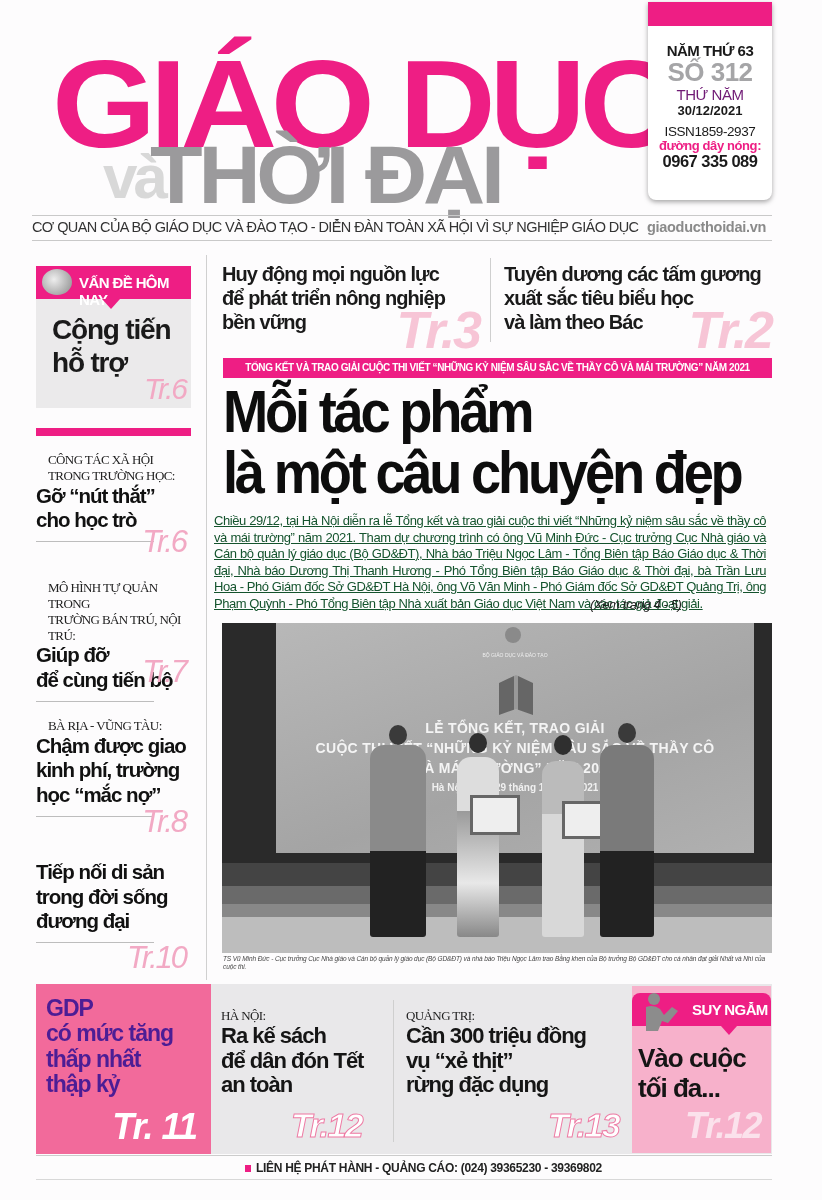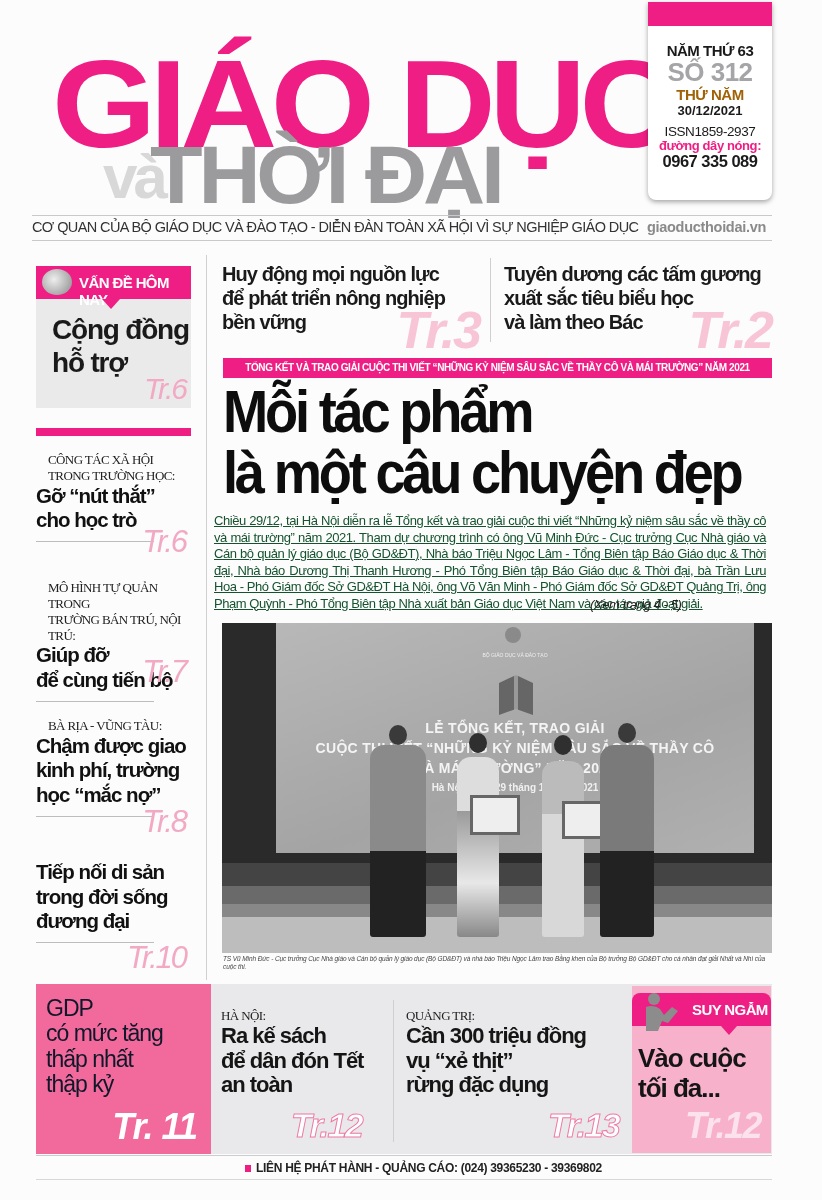--- a/index.html
+++ b/index.html
@@ -13,21 +13,21 @@
   .mast-bottom { left: 150px; top: 134px; font-size: 82px; font-weight: bold; color: #9b9a9c; letter-spacing: -4px; line-height: 1; transform: scaleX(1.05); transform-origin: left top; white-space: nowrap; }
   .tagline { left: 32px; top: 219px; font-size: 14.5px; color: #333; letter-spacing: -0.6px; white-space: nowrap; }
   .rule { height: 1px; background: #c9c9c9; }
   .website { left: 647px; top: 219px; font-size: 14.5px; color: #8a8a8a; font-weight: bold; letter-spacing: -0.3px; }
 
   
   .issue-box { left: 648px; top: 2px; width: 124px; height: 198px; border-radius: 0 0 8px 8px; background: #fff; box-shadow: 0 2px 5px rgba(0,0,0,0.35); overflow: hidden; text-align: center; }
   .issue-box .bar { height: 24px; background: #ee1e84; }
   .issue-year { font-size: 15px; font-weight: bold; margin-top: 16px; letter-spacing: -0.5px; }
   .issue-num { font-size: 26px; font-weight: bold; color: #a5a5a7; line-height: 1.05; letter-spacing: -0.5px; }
-  .issue-day { font-size: 15px; font-weight: bold; color: #a16207; letter-spacing: -0.5px; }
+  .issue-day { font-size: 15px; font-weight: normal; color: #701a75; letter-spacing: -0.5px; }
   .issue-date { font-size: 13px; font-weight: bold; }
   .issue-issn { font-size: 13.5px; margin-top: 6px; letter-spacing: -0.4px; }
   .issue-hot { font-size: 13px; font-weight: bold; color: #ee1e84; line-height: 1; letter-spacing: -0.4px; }
   .issue-phone { font-size: 16.5px; font-weight: bold; letter-spacing: -0.5px; }
 
   
   .vd-box { left: 36px; top: 266px; width: 155px; height: 142px; background: #ebeaeb; }
   .vd-head { height: 33px; background: #ee1e84; color: #fff; font-size: 15px; font-weight: bold; padding: 8px 10px 0 43px; letter-spacing: -0.6px; position: relative; }
   .vd-head::after { content: ""; position: absolute; left: 66px; bottom: -10px; border-left: 9px solid transparent; border-right: 9px solid transparent; border-top: 10px solid #ee1e84; }
   .globe { position: absolute; left: 6px; top: 3px; width: 30px; height: 26px; border-radius: 50%; background: radial-gradient(circle at 40% 40%, #eee, #888); }
@@ -65,21 +65,21 @@
   .screen-t3 { position: absolute; left: 0; right: 0; top: 137px; text-align: center; font-size: 14px; font-weight: bold; color: #f4f4f4; letter-spacing: 0.3px; white-space: nowrap; }
   .screen-t4 { position: absolute; left: 0; right: 0; top: 159px; text-align: center; font-size: 10px; font-weight: bold; color: #f0f0f0; }
   .stage { position: absolute; left: 0; right: 0; bottom: 0; height: 90px; background: linear-gradient(#444 0 25%, #6a6a6a 25% 45%, #888 45% 60%, #bdbdbd 60%); }
   .person { position: absolute; bottom: 16px; border-radius: 14px 14px 3px 3px; }
   .head { position: absolute; width: 18px; height: 20px; border-radius: 50%; background: #555; }
   .caption { left: 223px; top: 955px; width: 550px; font-size: 6.5px; font-style: italic; color: #444; line-height: 1.3; letter-spacing: -0.1px; }
 
   
   .bottom-row { left: 36px; top: 984px; width: 736px; height: 170px; background: #e9e8ea; }
   .gdp-box { left: 36px; top: 984px; width: 175px; height: 170px; background: #f26a9b; }
-  .gdp-title { position: absolute; left: 10px; top: 12px; font-size: 23px; font-weight: normal; color: #0f172a; line-height: 1.1; letter-spacing: -1px; }
+  .gdp-title { position: absolute; left: 10px; top: 12px; font-size: 23px; font-weight: bold; color: #4c1d95; line-height: 1.1; letter-spacing: -1px; }
   .gdp-tr { position: absolute; right: 14px; bottom: 6px; font-size: 36px; font-weight: bold; font-style: italic; color: #fff; letter-spacing: -1px; }
   .bstory { font-size: 22px; font-weight: bold; line-height: 1.12; letter-spacing: -1px; color: #151515; }
   .bkicker { font-family: "Liberation Serif", serif; font-size: 13px; letter-spacing: -0.6px; color: #222; }
   .tr-outline { font-size: 34px; font-weight: bold; font-style: italic; color: #fff; -webkit-text-stroke: 1px #ee7aa4; letter-spacing: -1.5px; }
   .brule { left: 393px; top: 1000px; width: 1px; height: 142px; background: #cfcfcf; }
 
   .sn-box { left: 632px; top: 986px; width: 139px; height: 167px; background: #f7b1cb; }
   .sn-head { position: absolute; left: 0; right: 0; top: 7px; height: 33px; background: #ee1e84; border-radius: 8px 8px 0 0; color: #fff; font-size: 15px; font-weight: bold; padding: 8px 0 0 60px; letter-spacing: -0.6px; }
   .sn-head::after { content: ""; position: absolute; left: 89px; bottom: -9px; border-left: 8px solid transparent; border-right: 8px solid transparent; border-top: 9px solid #ee1e84; }
   .reader { position: absolute; left: 10px; top: -2px; width: 40px; height: 40px; }
@@ -113,21 +113,21 @@
   <div class="issue-hot">đường dây nóng:</div>
   <div class="issue-phone">0967 335 089</div>
 </div>
 
 <div class="abs vd-box">
   <div class="vd-head">
     <span class="globe"></span>
     <span>VẤN ĐỀ HÔM NAY</span>
   </div>
   <div class="vd-title">
-    <div>Cộng đồng</div>
+    <div>Cộng tiến</div>
     <div>hỗ trợ</div>
   </div>
   <div class="vd-tr tr-pink">Tr.6</div>
 </div>
 
 <div class="abs left-col-rule"></div>
 <div class="abs pink-bar"></div>
 
 <div class="abs lstory" style="top:452px;height:108px;">
   <div class="kicker">

